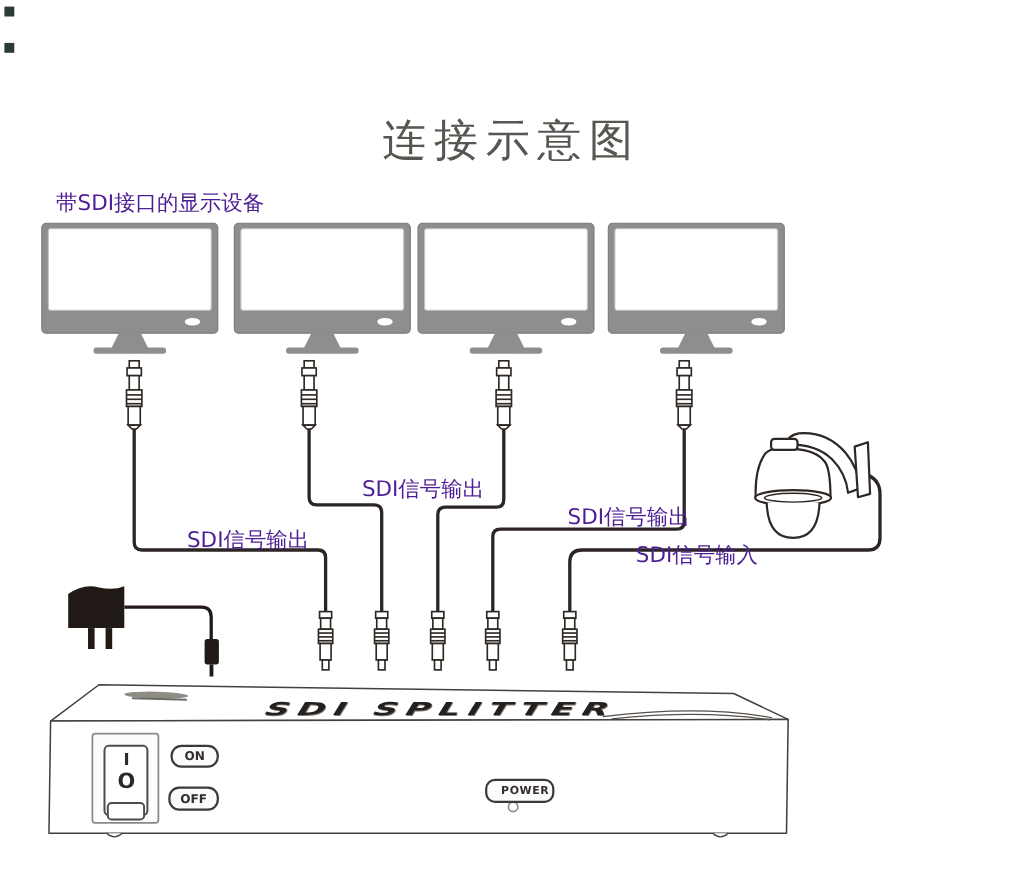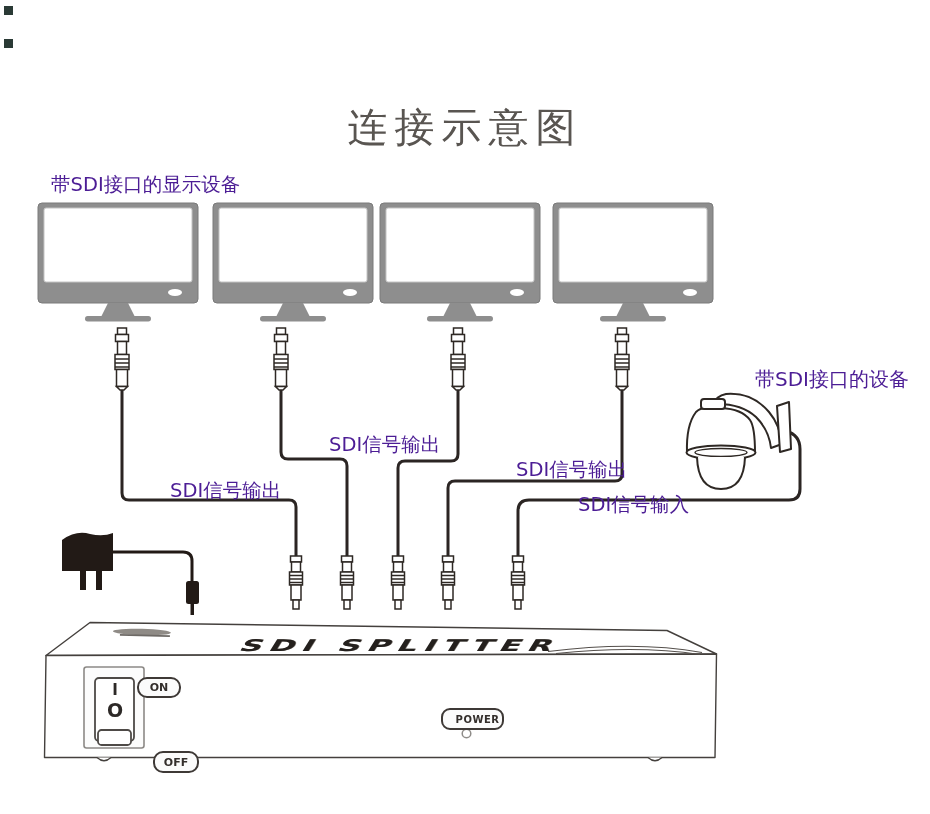--- a/index.html
+++ b/index.html
@@ -17,22 +17,22 @@
   .lbl-in{left:554px;top:491px;}
   .lbl-cam1{left:731px;top:339px;font-size:20px;}
   .lbl-cam2{left:731px;top:366px;font-size:20px;}
   .top-text{left:237px;top:626px;height:26px;line-height:26px;
             font-size:31px;font-weight:bold;letter-spacing:7px;color:#24201d;
             transform:skewX(-32deg) scaleY(0.52);transform-origin:0 100%;
             text-shadow:1px 1px 0 #807b76;}
   .pill{display:flex;align-items:center;justify-content:center;
         border:2px solid #3e3936;border-radius:10px;background:#fbfbfb;
         font-weight:bold;color:#332e2b;}
-  .pill-on{left:137px;top:677px;width:40px;height:17px;font-size:11px;}
-  .pill-off{left:153px;top:715px;width:42px;height:18px;font-size:11px;margin-top:36px;}
+  .pill-on{left:155px;top:677px;width:40px;height:17px;font-size:11px;}
+  .pill-off{left:153px;top:715px;width:42px;height:18px;font-size:11px;}
   .pill-power{left:441px;top:708px;width:49px;height:18px;font-size:10px;letter-spacing:.5px;border-radius:9px;padding-left:10px;}
   .mark{color:#2d2927;font-weight:bold;text-align:center;}
   .mark-on{left:104px;top:681px;width:22px;font-size:15px;}
   .mark-off{left:104px;top:699px;width:22px;font-size:19px;}
   .artifact{width:9px;height:9px;background:#2a3a35;}
   .a1{left:4px;top:6px;} .a2{left:4px;top:39px;}
 </style>
 </head>
 <body>
 
@@ -136,21 +136,20 @@
   <div class="abs artifact a1"></div>
   <div class="abs artifact a2"></div>
 
   <div class="abs title">连接示意图</div>
 
   <div class="abs lbl lbl-displays">带SDI接口的显示设备</div>
   <div class="abs lbl lbl-out1">SDI信号输出</div>
   <div class="abs lbl lbl-out2">SDI信号输出</div>
   <div class="abs lbl lbl-out3">SDI信号输出</div>
   <div class="abs lbl lbl-in">SDI信号输入</div>
-  <div class="abs lbl lbl-cam2">带SDI接口的设备</div>
 
   <div class="abs top-text">SDI SPLITTER</div>
 
   <div class="abs mark mark-on">I</div>
   <div class="abs mark mark-off">O</div>
 
   <div class="abs pill pill-on">ON</div>
   <div class="abs pill pill-off">OFF</div>
   <div class="abs pill pill-power">POWER</div>
 

